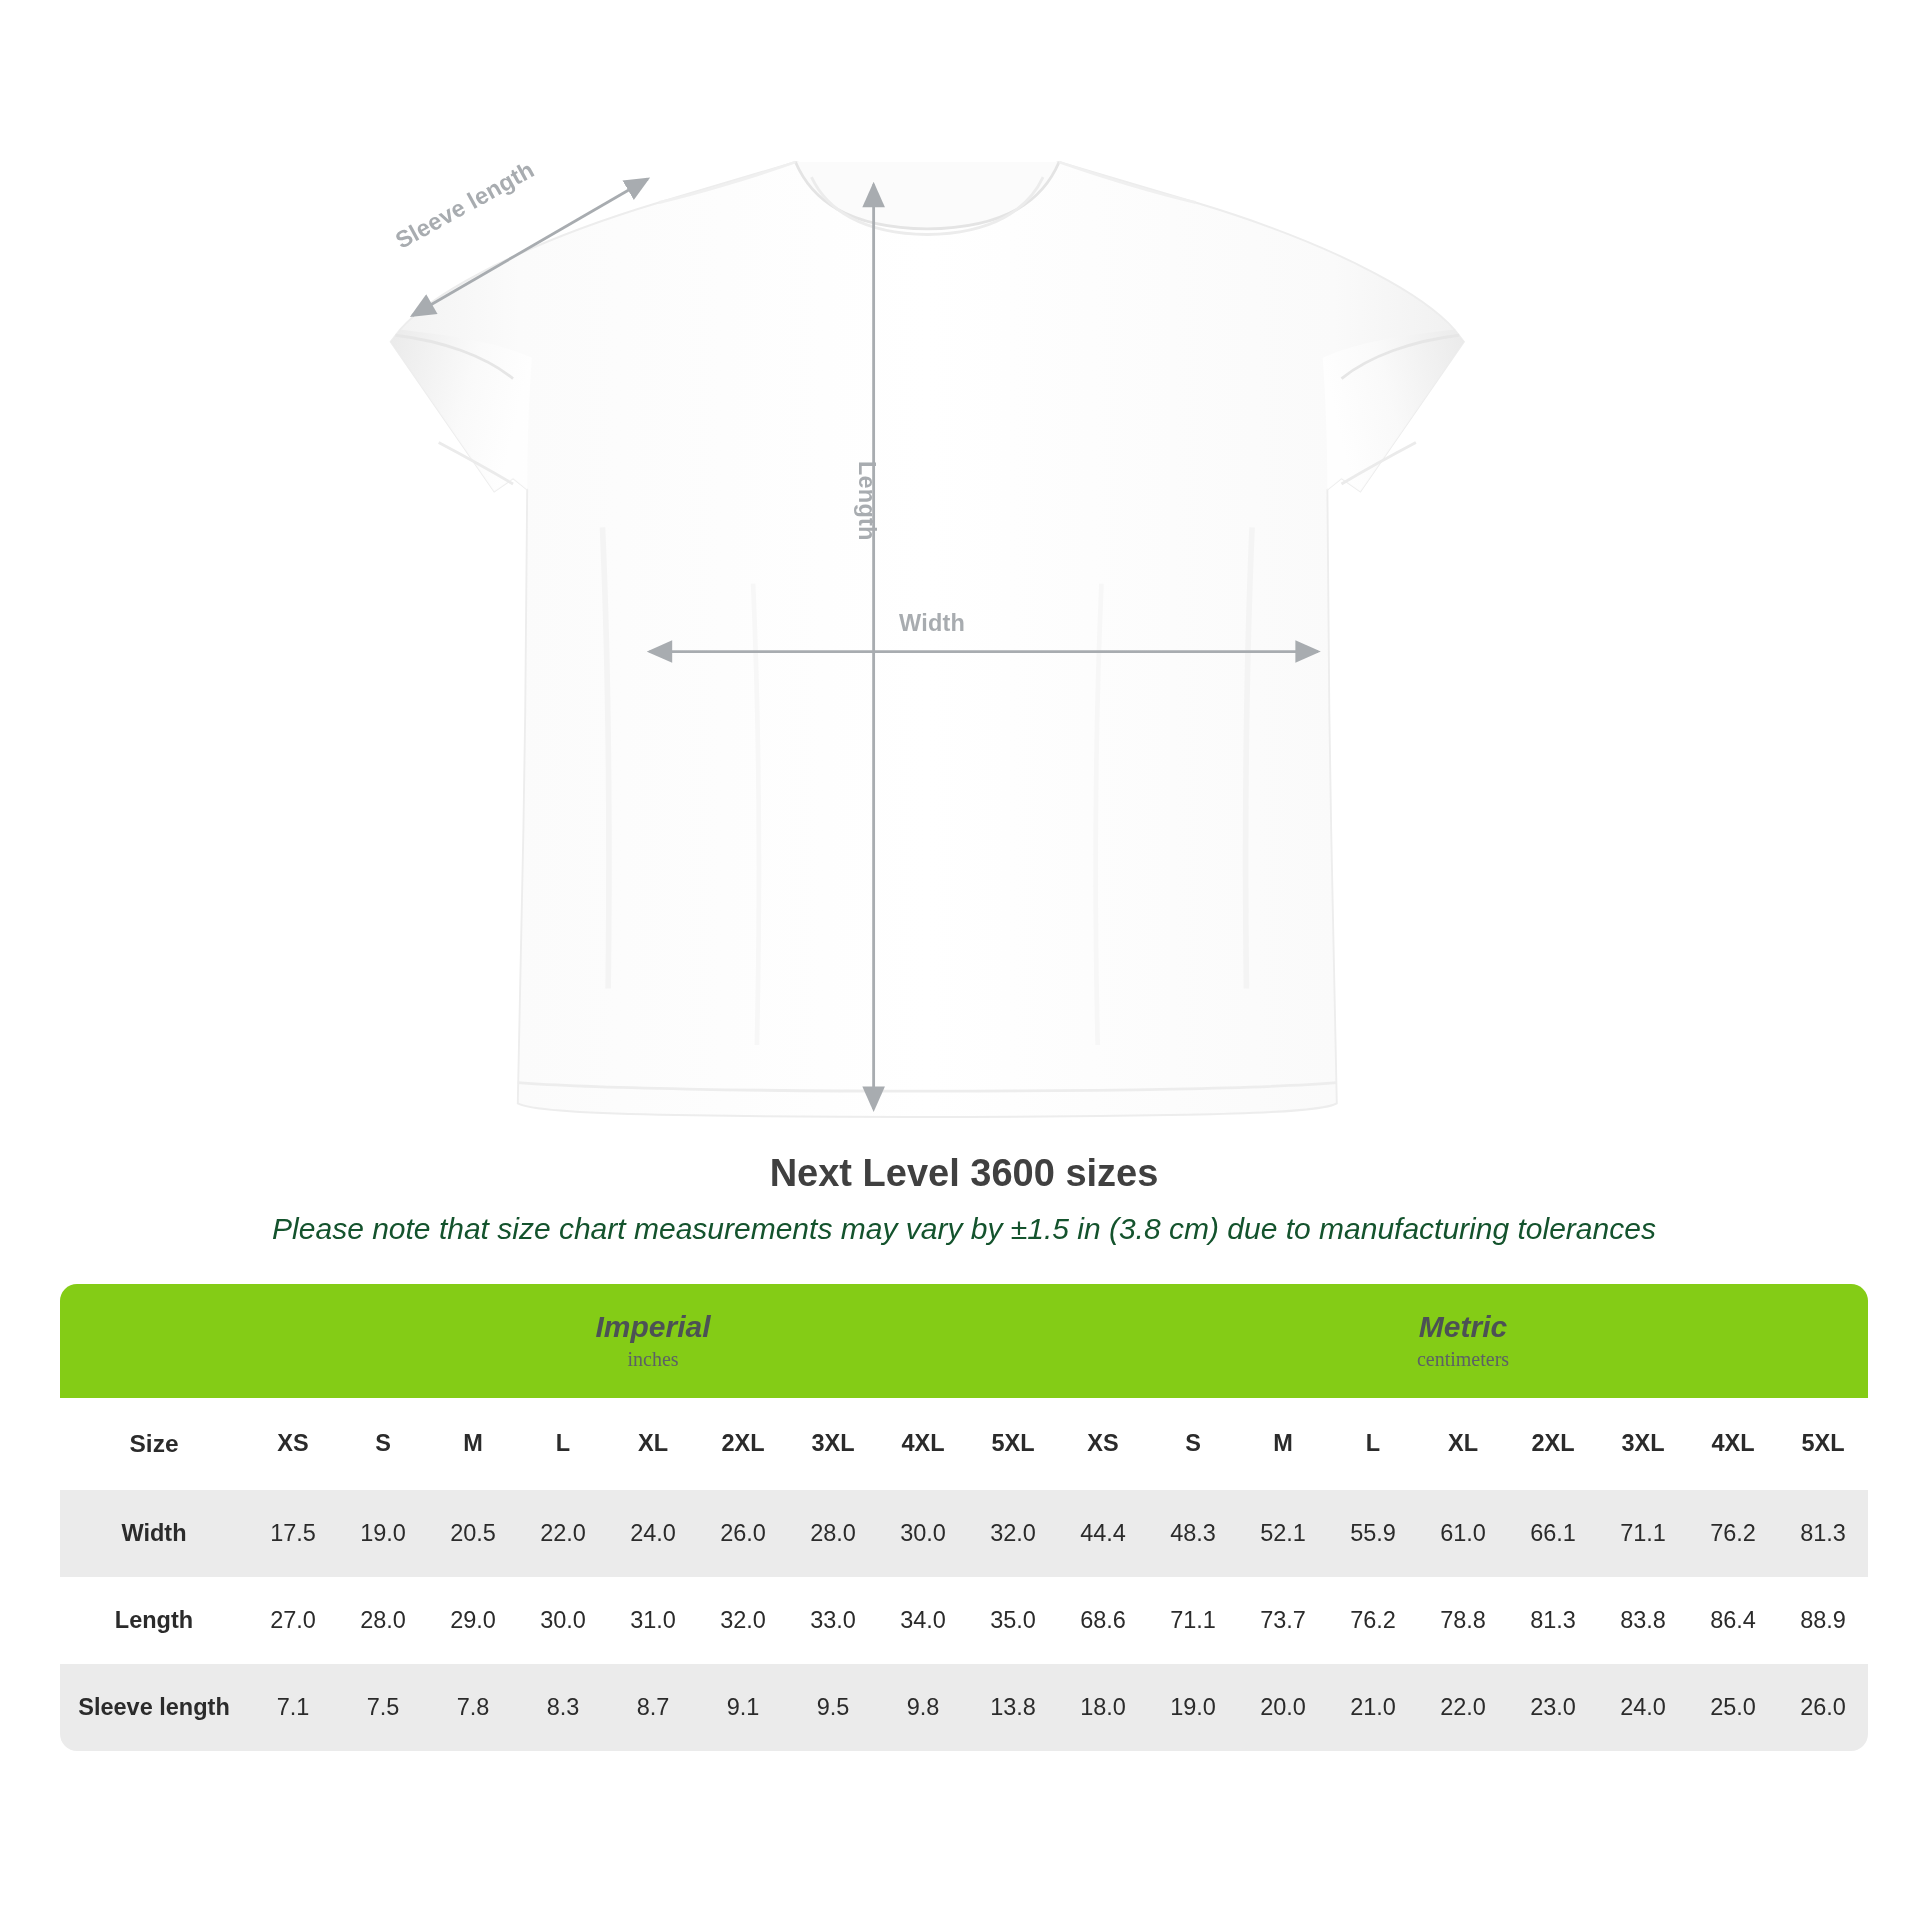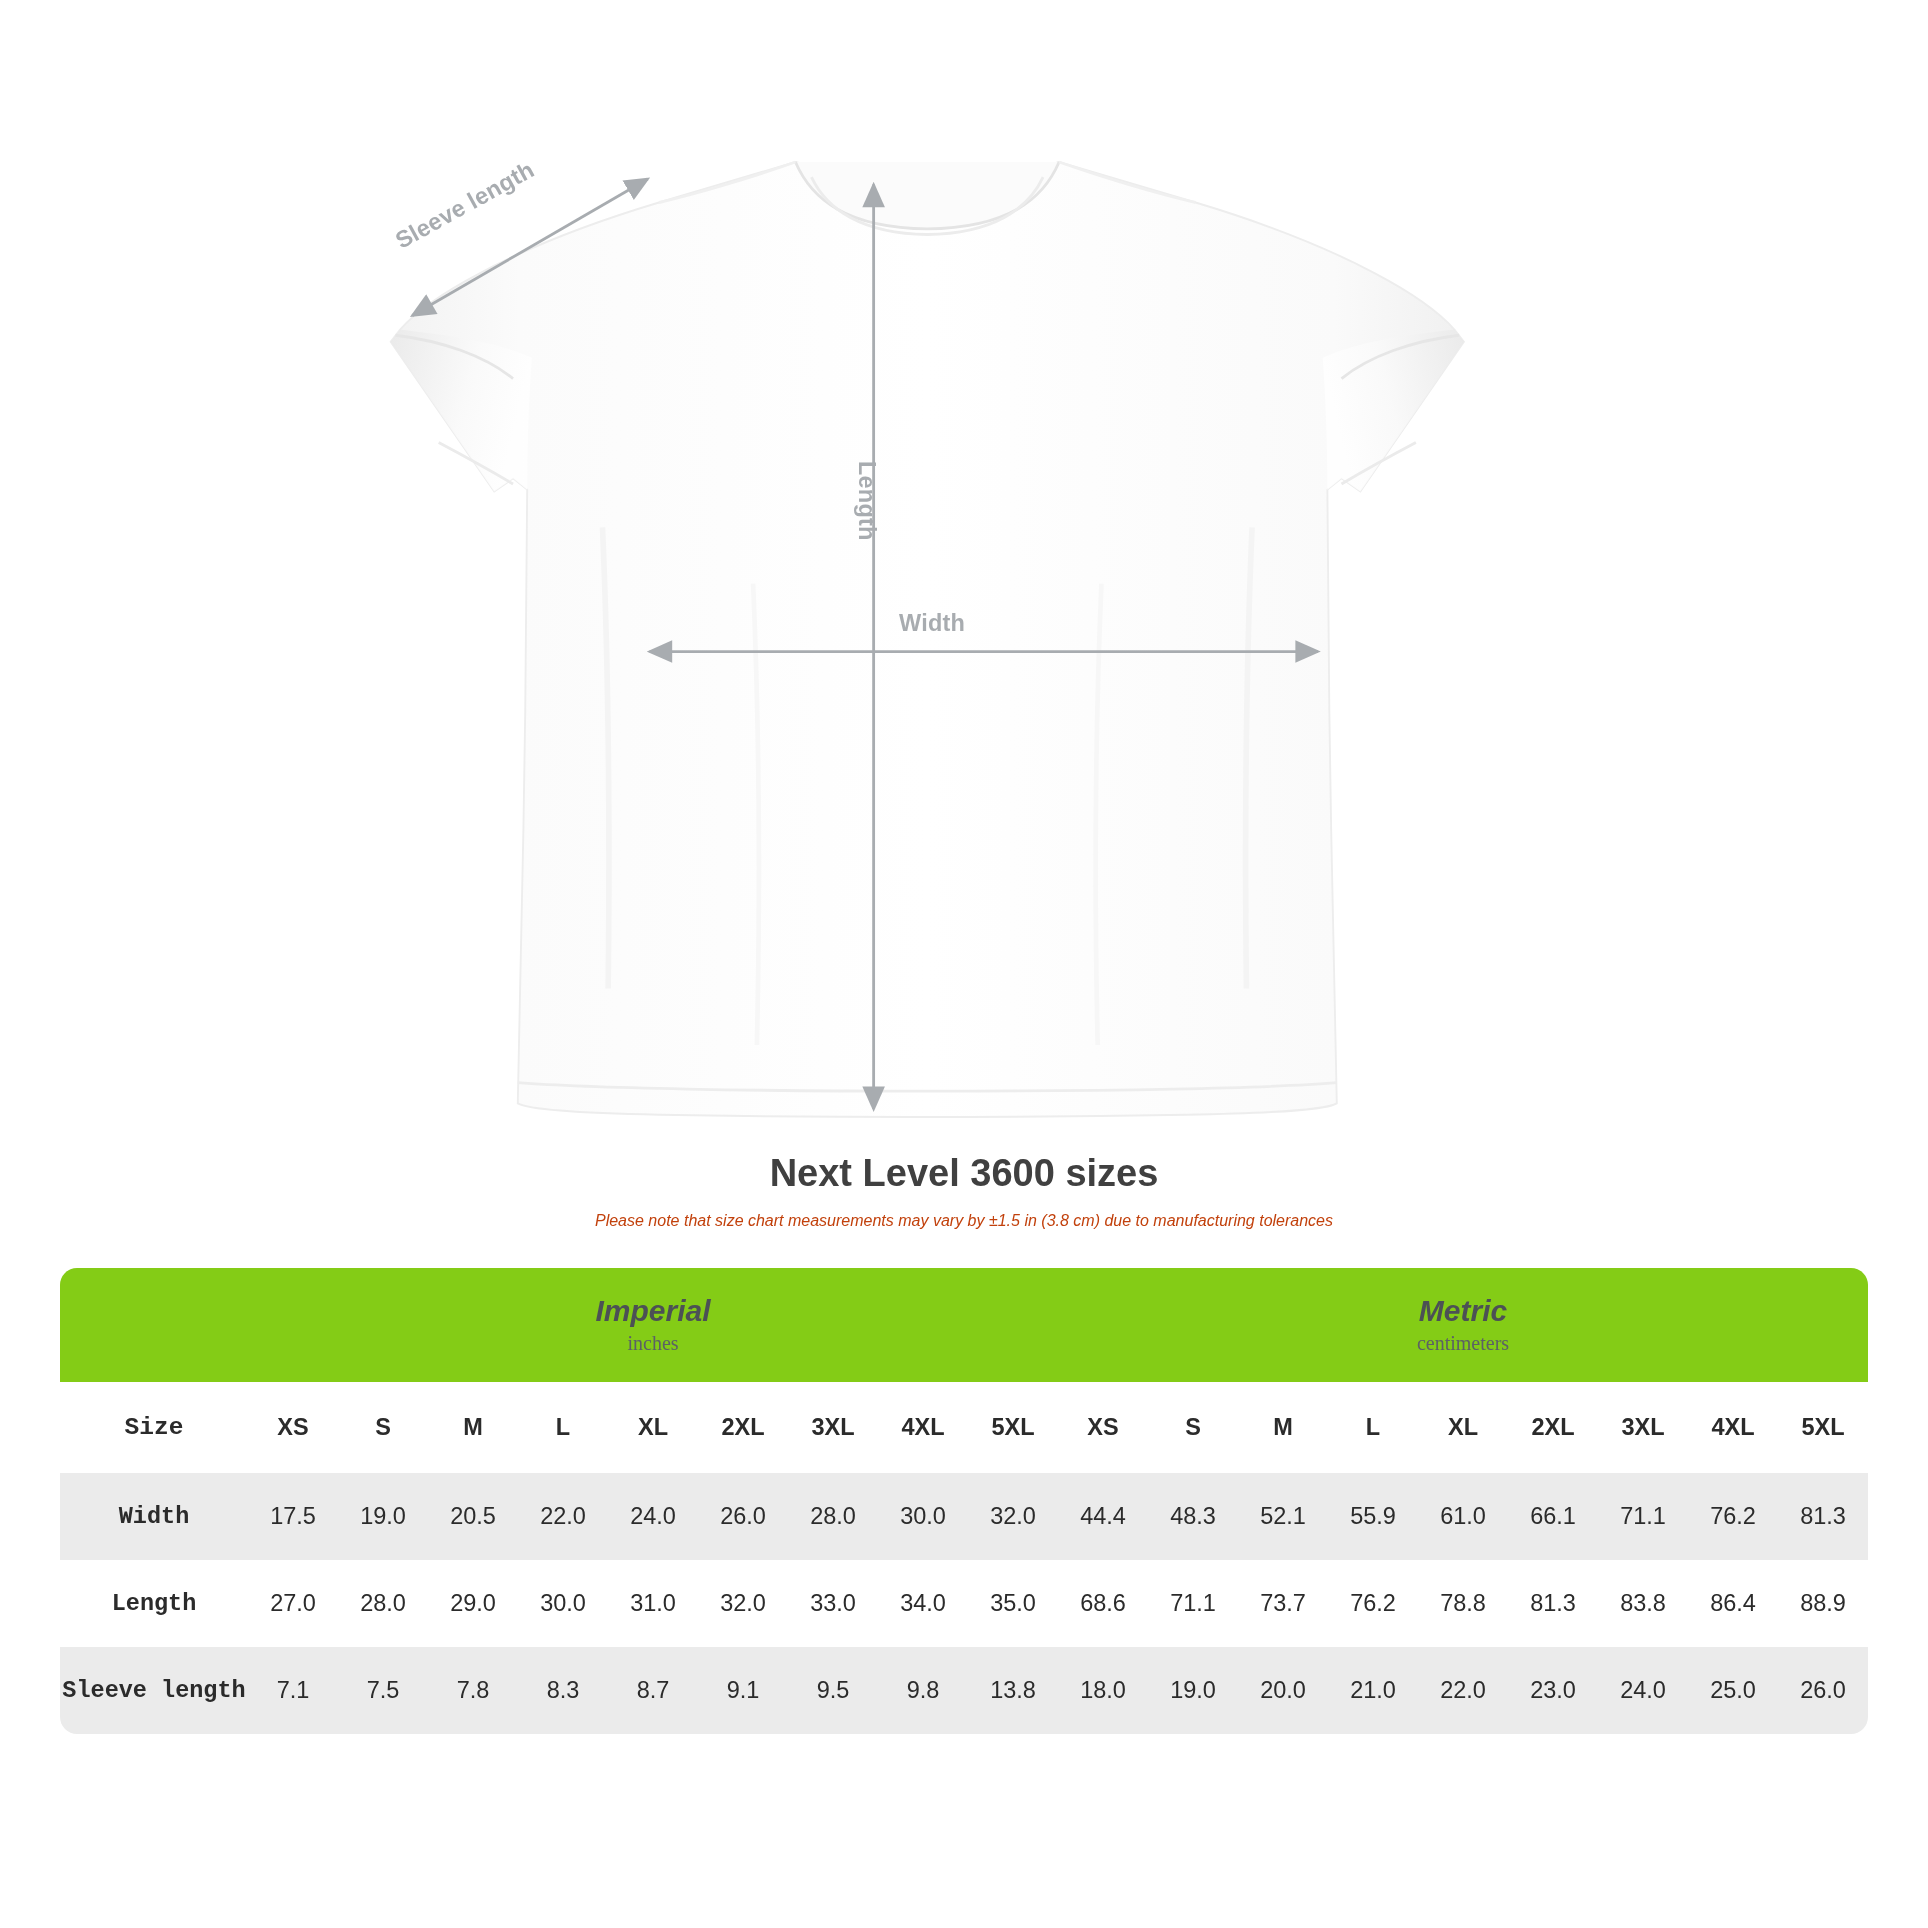--- a/index.html
+++ b/index.html
@@ -66,23 +66,23 @@
     text-align: center;
     margin-top: 7.5px;
   }
   .main-title {
     font-size: 38px;
     font-weight: bold;
     color: #404040;
     margin: 0 0 17px 0;
   }
   .subtitle {
-    font-size: 16px;
+    font-size: 30px;
     font-style: italic;
-    color: #c2410c;
+    color: #14532d;
     margin: 0;
   }
 
   
   .table-wrap {
     margin: 38px 60px 0 60px;
     border-radius: 17px;
     overflow: hidden;
   }
   table.size-table {
@@ -129,21 +129,21 @@
     padding: 30px 0;
     font-size: 24.5px;
   }
   .data-row.shaded td { background: #ebebeb; }
   .data-row.plain td { background: #ffffff; }
   td.label-col, th.label-col {
     font-weight: bold;
     font-size: 24.5px;
     color: #2b2b2b;
   }
-  .label-col { width: 188px; font-family: Liberation Mono, monospace; }
+  .label-col { width: 188px; }
 
   
   .table-wrap { box-shadow: none; }
 </style>
 </head>
 <body>
 
 <div class="page">
 
   <div class="illustration">

